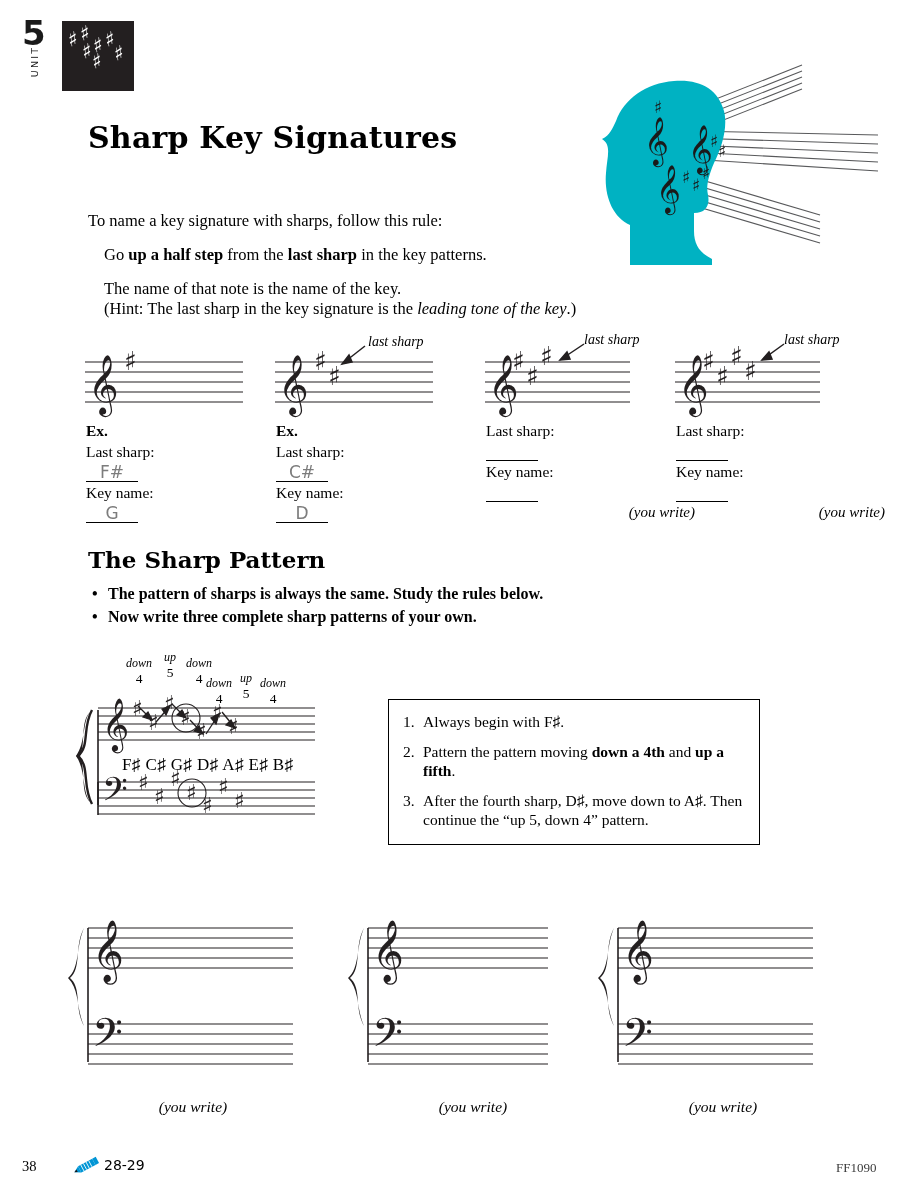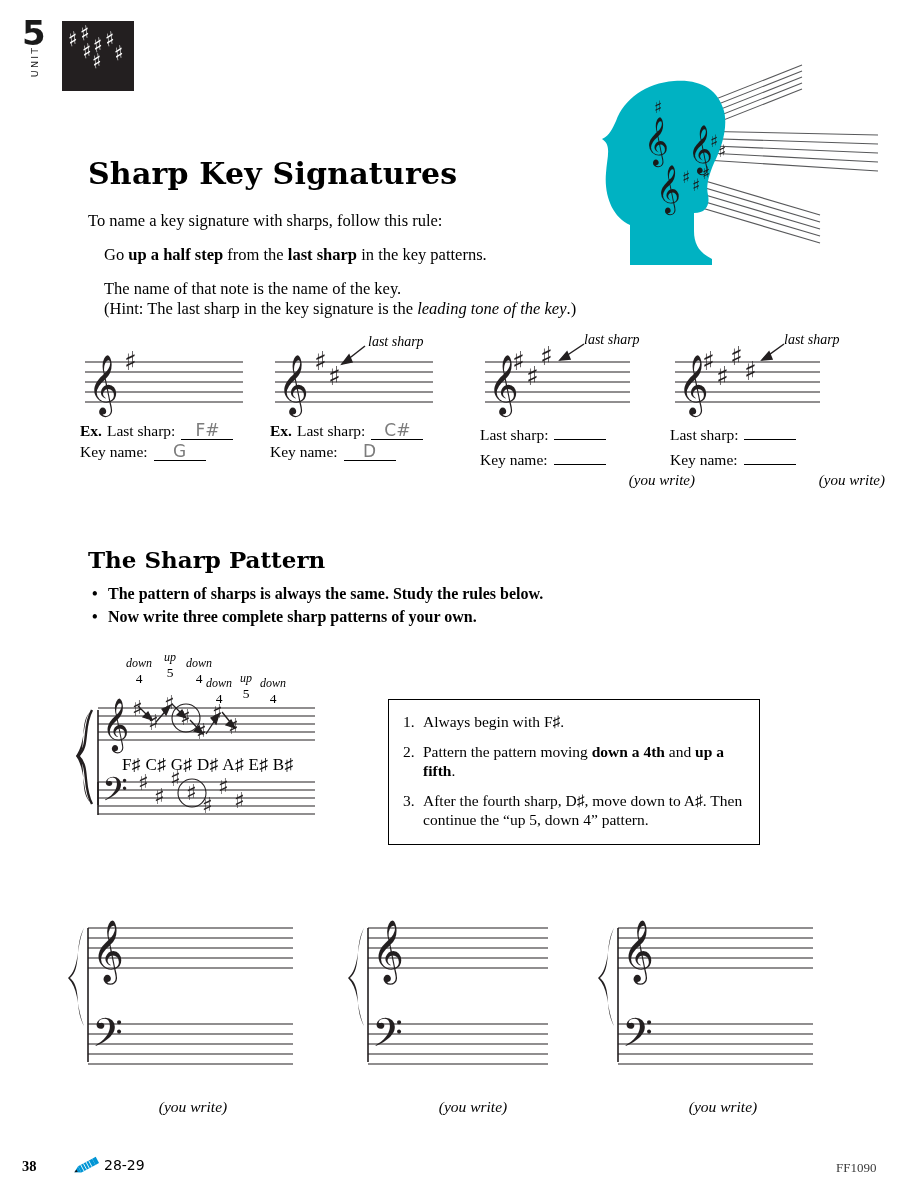--- a/index.html
+++ b/index.html
@@ -35,21 +35,21 @@
     font-size:20px; line-height:20px;
   }
 
   
   #head-illustration { left:590px; top:55px; width:300px; height:240px; }
 
   
   #page-title {
     left:88px; top:120px;
     font-family:"DejaVu Serif", serif;
-    font-weight:700; font-size:30px; letter-spacing:0.2px;margin-top:36px;
+    font-weight:700; font-size:30px; letter-spacing:0.2px;
   }
   .body-line { font-size:16.5px; line-height:20px; }
   #intro-line    { left:88px; top:211px; }
   #rule-line     { left:104px; top:245px; }
   #name-line     { left:104px; top:279px; }
   #hint-line     { left:104px; top:299px; }
 
   #section-title {
     left:88px; top:546px;
     font-family:"DejaVu Serif", serif;
@@ -62,21 +62,21 @@
 
   
   .ks-example { width:215px; }
   #ks-0 { left:80px;  top:338px; }
   #ks-1 { left:270px; top:338px; }
   #ks-2 { left:480px; top:338px; }
   #ks-3 { left:670px; top:338px; }
 
   .ks-staffwrap { position:relative; width:200px; height:80px; }
   .ks-answers { position:relative; margin-top:2px; font-size:15.5px; line-height:21px; }
-  .ks-row { display:flex; justify-content:flex-start; align-items:baseline; white-space:nowrap; }
+  .ks-row { display:flex; justify-content:flex-start; align-items:baseline; white-space:nowrap;flex-direction:column; }
   .ks-exlabel { font-weight:700; margin-right:5px; }
   .ks-blank {
     display:inline-block; min-width:52px; margin-left:6px;
     border-bottom:1.6px solid #000; height:19px;
     text-align:center; vertical-align:bottom;
   }
   .ks-filled {
     font-family:"DejaVu Sans", sans-serif;
     font-size:17px; color:#7c7c7c; line-height:18px;
   }
@@ -114,21 +114,21 @@
   #blank-2 { left:598px; top:912px; }
   .blank-caption {
     position:absolute; width:250px; text-align:center;
     font-style:italic; font-size:15.5px; top:1098px;
   }
   #caption-0 { left:68px; }
   #caption-1 { left:348px; }
   #caption-2 { left:598px; }
 
   
-  #page-number { left:22px; top:1158px; font-size:14.5px;font-weight:bold; }
+  #page-number { left:22px; top:1158px; font-size:14.5px; }
   #pencil-icon { left:72px; top:1155px; width:30px; height:22px; }
   #audio-track { left:104px; top:1157px; font-family:"DejaVu Sans", sans-serif; font-size:14px; }
   #catalog-code { left:836px; top:1160px; font-size:13px; color:#3a3a3a; }
 </style>
 </head>
 <body>
 
 <div class="abs" id="unit-badge">
   <div id="unit-number">5</div>
   <div id="unit-word">UNIT</div>

